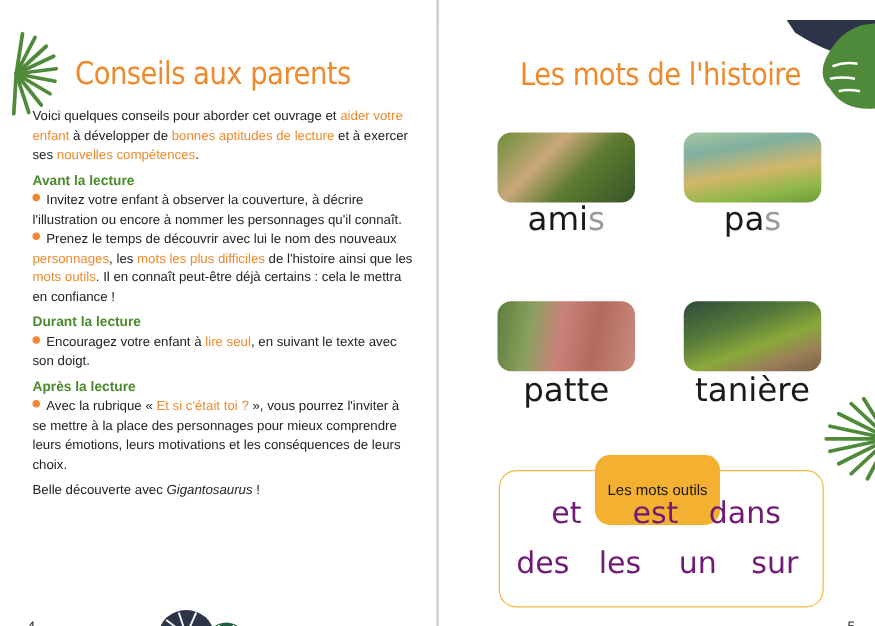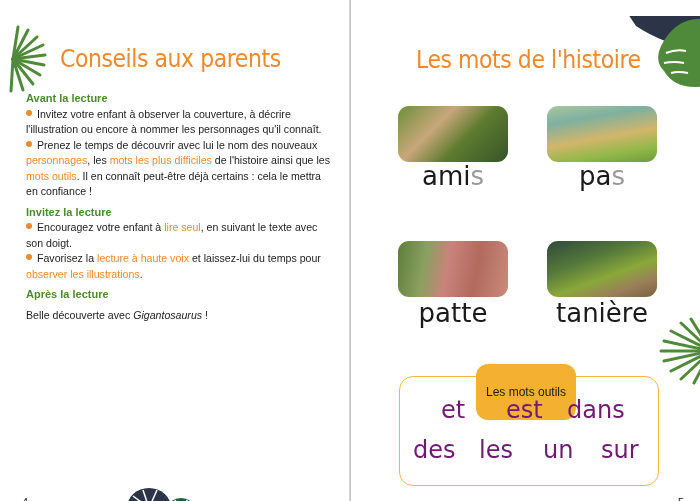--- a/index.html
+++ b/index.html
@@ -40,28 +40,29 @@
       <line x1="0" y1="0" x2="24" y2="-22"></line>
         <line x1="0" y1="0" x2="15" y2="-29"></line>
         <line x1="0" y1="0" x2="5" y2="-32"></line>
       <line x1="0" y1="0" x2="-2" y2="32"></line>
     </g>
   </svg>
 
   <div class="title">Conseils aux parents</div>
 
   <div class="body" id="left-body">
+    <p id="intro"><span>Voici quelques conseils pour aborder cet ouvrage et </span><span class="hl">aider votre enfant</span><span> à développer de </span><span class="hl">bonnes aptitudes de lecture</span><span> et à exercer ses </span><span class="hl">nouvelles compétences</span><span>.</span></p>
     <div id="sections">
         <p class="sec">Avant la lecture</p>
         <p><span class="dot"></span><span>Invitez votre enfant à observer la couverture, à décrire l'illustration ou encore à nommer les personnages qu'il connaît.</span></p>
         <p><span class="dot"></span><span>Prenez le temps de découvrir avec lui le nom des nouveaux </span><span class="hl">personnages</span><span>, les </span><span class="hl">mots les plus difficiles</span><span> de l'histoire ainsi que les </span><span class="hl">mots outils</span><span>. Il en connaît peut-être déjà certains : cela le mettra en confiance !</span></p>
-        <p class="sec">Invitez la lecture</p>
+        <p class="sec">Durant la lecture</p>
         <p><span class="dot"></span><span>Encouragez votre enfant à </span><span class="hl">lire seul</span><span>, en suivant le texte avec son doigt.</span></p>
-        <p><span class="dot"></span><span>Favorisez la </span><span class="hl">lecture à haute voix</span><span> et laissez-lui du temps pour </span><span class="hl">observer les illustrations</span><span>.</span></p>
         <p class="sec">Après la lecture</p>
+        <p><span class="dot"></span><span>Avec la rubrique « </span><span class="hl">Et si c'était toi ?</span><span> », vous pourrez l'inviter à se mettre à la place des personnages pour mieux comprendre leurs émotions, leurs motivations et les conséquences de leurs choix.</span></p>
       </div>
     <p class="gap"><span>Belle découverte avec </span><i>Gigantosaurus</i><span> !</span></p>
   </div>
 
   <svg style="position:absolute;left:125px;top:468px;" width="80" height="40" viewBox="0 0 80 40">
     <ellipse cx="24" cy="24" rx="22" ry="20" fill="#2c3448"></ellipse>
     <ellipse cx="56" cy="30" rx="16" ry="16" fill="#1f5e3e"></ellipse>
     <g stroke="#fff" stroke-width="1.5">
       <line x1="24" y1="24" x2="8" y2="12"></line>
         <line x1="24" y1="24" x2="18" y2="6"></line>

